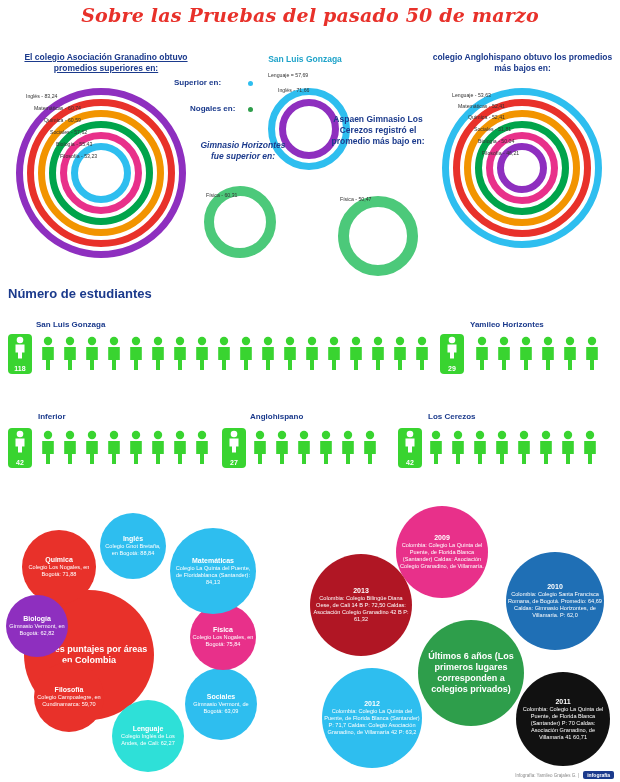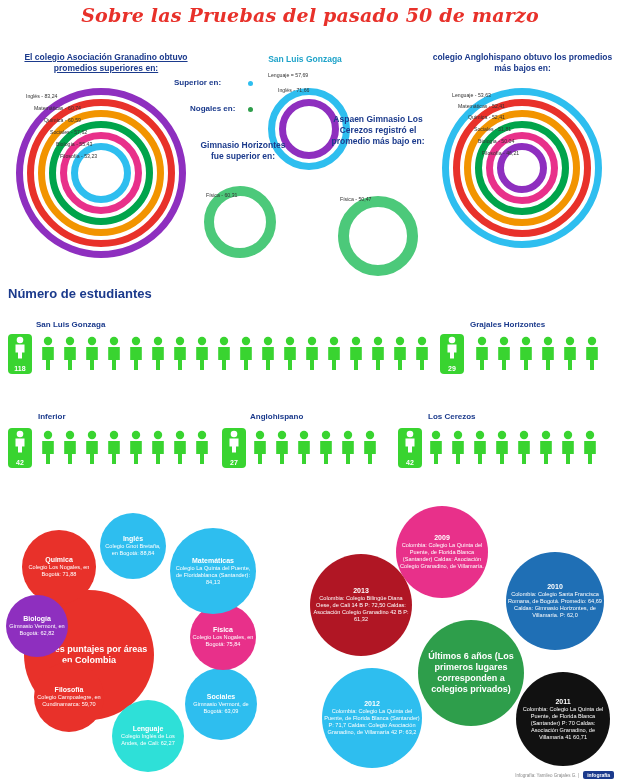--- a/index.html
+++ b/index.html
@@ -86,21 +86,21 @@
   <div class="ring" style="left:11px;top:11px;width:60px;height:60px;border:7px solid #8E2FBF;box-sizing:border-box;"></div>
   <div class="ring" style="left:22px;top:22px;width:38px;height:38px;background:#fff;"></div>
 </div>
 <div class="lbl" style="top:72px;left:268px;">Lenguaje = 57,69</div>
 <div class="lbl" style="top:87px;left:278px;">Inglés - 71,66</div>
 <div class="abs" style="top:78px;left:174px;font-size:8px;font-weight:bold;color:#1B3A8C;">Superior en:</div>
 <div class="abs" style="top:104px;left:190px;font-size:8px;font-weight:bold;color:#1B3A8C;">Nogales en:</div>
 <div class="dot" style="top:81px;left:248px;background:#2EBEEF;"></div>
 <div class="dot" style="top:107px;left:248px;background:#2E9E4B;"></div>
 
-<div class="abs hdr blue" style="top:140px;left:198px;width:90px;">Gimnasio Horizontes fue superior en:</div>
+<div class="abs hdr blue" style="top:140px;left:198px;width:90px;font-style:italic;">Gimnasio Horizontes fue superior en:</div>
 <div class="abs" style="top:186px;left:204px;width:72px;height:72px;">
   <div class="ring" style="left:0;top:0;width:72px;height:72px;border:10px solid #4CC97A;box-sizing:border-box;"></div>
   <div class="ring" style="left:14px;top:14px;width:44px;height:44px;background:#fff;"></div>
 </div>
 <div class="lbl" style="top:192px;left:206px;">Física - 60,31</div>
 
 <div class="abs hdr blue" style="top:114px;left:330px;width:96px;">Aspaen Gimnasio Los Cerezos registró el promedio más bajo en:</div>
 <div class="abs" style="top:196px;left:338px;width:80px;height:80px;">
   <div class="ring" style="left:0;top:0;width:80px;height:80px;border:11px solid #4CC97A;box-sizing:border-box;"></div>
   <div class="ring" style="left:15px;top:15px;width:50px;height:50px;background:#fff;"></div>
@@ -120,21 +120,21 @@
 <div class="lbl" style="top:92px;left:452px;">Lenguaje - 53,63</div>
 <div class="lbl" style="top:103px;left:458px;">Matemáticas - 52,41</div>
 <div class="lbl" style="top:114px;left:468px;">Química - 52,41</div>
 <div class="lbl" style="top:126px;left:474px;">Sociales - 51,81</div>
 <div class="lbl" style="top:138px;left:478px;">Biología - 50,04</div>
 <div class="lbl" style="top:150px;left:482px;">Filosofía - 46,21</div>
 
 <div class="abs sectiontitle" style="top:286px;left:8px;">Número de estudiantes</div>
 
 <div class="abs grouplbl" style="top:320px;left:36px;">San Luis Gonzaga</div>
-<div class="abs grouplbl" style="top:320px;left:470px;">Grajales Horizontes</div>
+<div class="abs grouplbl" style="top:320px;left:470px;">Yamileo Horizontes</div>
 
 <div class="abs grouplbl" style="top:412px;left:38px;">Inferior</div>
 <div class="abs grouplbl" style="top:412px;left:250px;">Anglohispano</div>
 <div class="abs grouplbl" style="top:412px;left:428px;">Los Cerezos</div>
 
 <div class="badge" style="top:334px;left:8px;">
   <svg width="24" height="26" viewBox="0 0 24 26">
       <circle cx="12" cy="6" r="3.3" fill="#fff"></circle>
       <path d="M7.5 10.5h9v8h-2.5v6h-4v-6H7.5z" fill="#fff"></path>
     </svg>

